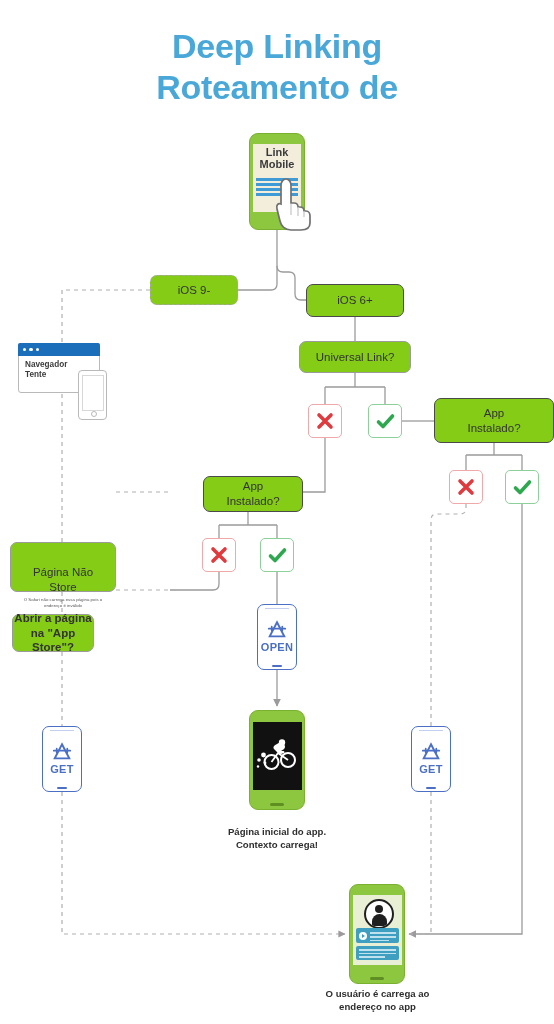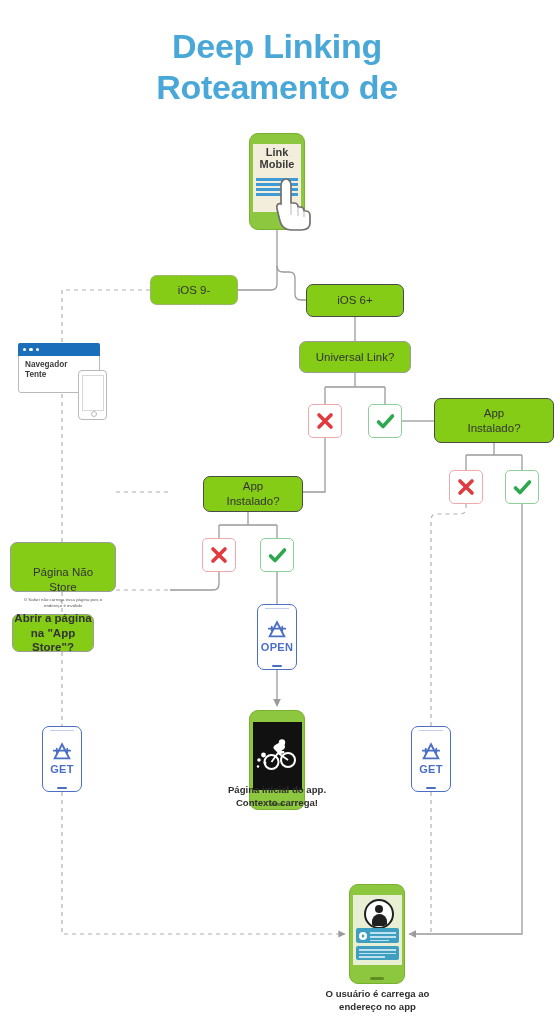--- a/index.html
+++ b/index.html
@@ -404,21 +404,21 @@
         <circle cx="27" cy="5.5" r="3.2" fill="#ffffff"></circle>
         <circle cx="8.5" cy="18" r="2.4" fill="#ffffff"></circle>
         <circle cx="4" cy="23" r="1.8" fill="#ffffff"></circle>
         <circle cx="10" cy="26" r="1.4" fill="#ffffff"></circle>
         <circle cx="3" cy="29.5" r="1.2" fill="#ffffff"></circle>
       </svg>
     </div>
     <div class="hm"></div>
   </div>
 
-  <div class="caption" style="left:197px;top:784px;width:160px;">
+  <div class="caption" style="left:197px;top:826px;width:160px;">
     <div>Página inicial do app.</div>
     <div>Contexto carrega!</div>
   </div>
 
   <div class="phone-prof">
     <div class="body"></div>
     <div class="screen">
       <div class="avatar">
         <div class="head"></div>
         <div class="torso"></div>

